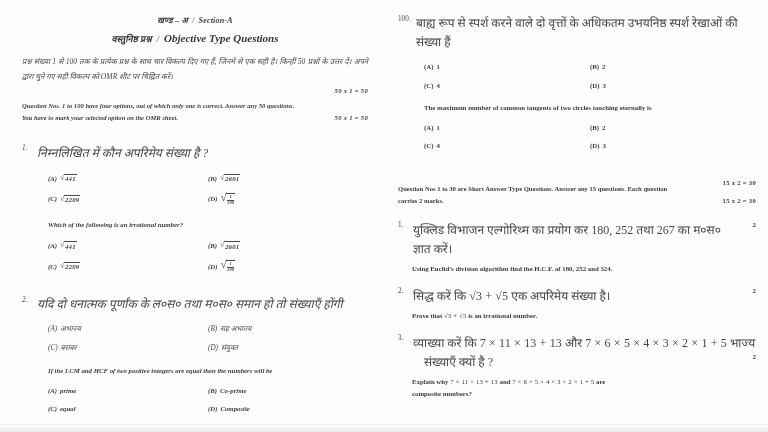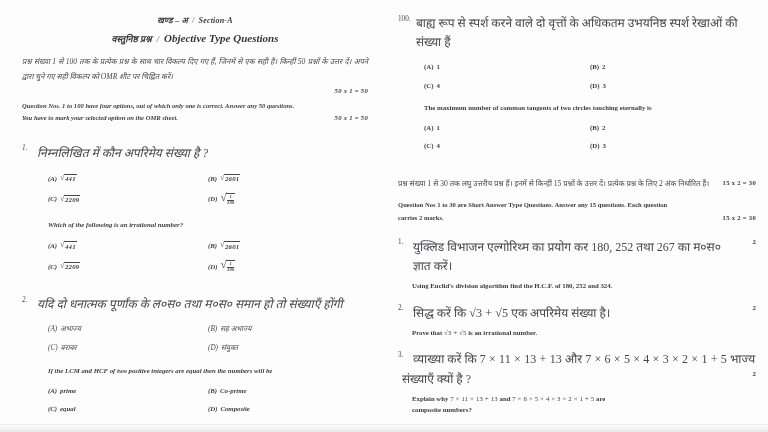--- a/index.html
+++ b/index.html
@@ -384,21 +384,20 @@
         </div>
       </div>
     </div>
 
     <div class="gap-md"></div>
 
 
 
     <p class="hi-para">
       <span class="marks-right">15 x 2 = 30</span>
-      <span>प्रश्न संख्या 1 से 30 तक लघु उत्तरीय प्रश्न हैं। इनमें से किन्हीं 15 प्रश्नों के उत्तर दें। प्रत्येक प्रश्न के लिए 2 अंक निर्धारित हैं।</span>
     </p>
 
     <div class="gap-sm"></div>
 
     <p class="en-para">Question Nos 1 to 30 are Short Answer Type Questions. Answer any 15 questions. Each question</p>
     <p class="en-para">
       <span class="marks-right">15 x 2 = 30</span>
       <span>carries 2 marks.</span>
     </p>
 
@@ -436,21 +435,21 @@
       <div class="q-row">
         <span class="q-num">3.</span>
         <span class="q-text-hi">
           <span>व्याख्या  करें  कि</span>
           <span class="en-math mono-sp">7 × 11 × 13 + 13</span>
           <span>और</span>
           <span class="en-math mono-sp">7 × 6 × 5 × 4 × 3 × 2 × 1 + 5</span>
           <span>भाज्य</span>
         </span>
       </div>
-      <div class="q-row" style="margin-left:4px;">
+      <div class="q-row" style="margin-left:26px;">
         <span class="q-text-hi">संख्याएँ क्यों है ?</span>
         <span class="q-mark">2</span>
       </div>
       <div class="q-row" style="margin-left:14px; margin-top:4px;">
         <span class="q-text-en">
           <span>Explain   why</span>
           <span class="en-math mono-sp">7 × 11 × 13 + 13</span>
           <span>and</span>
           <span class="en-math mono-sp">7 × 6 × 5 × 4 × 3 × 2 × 1 + 5</span>
           <span>are</span>

